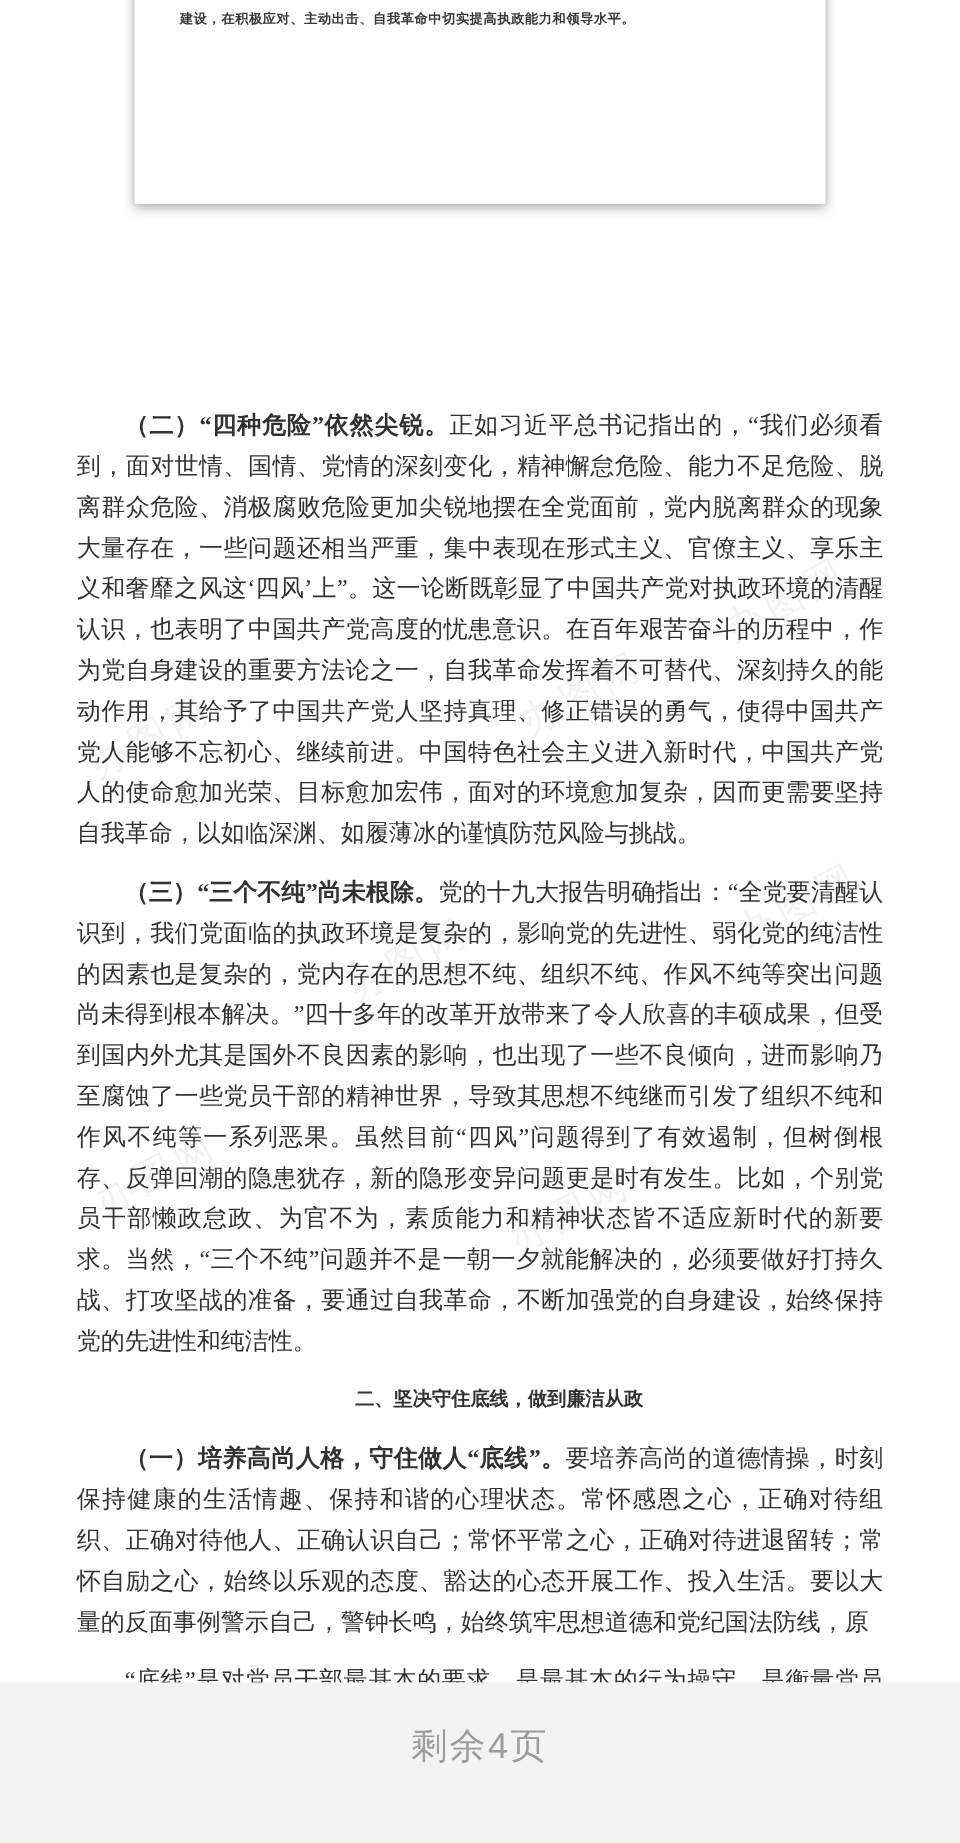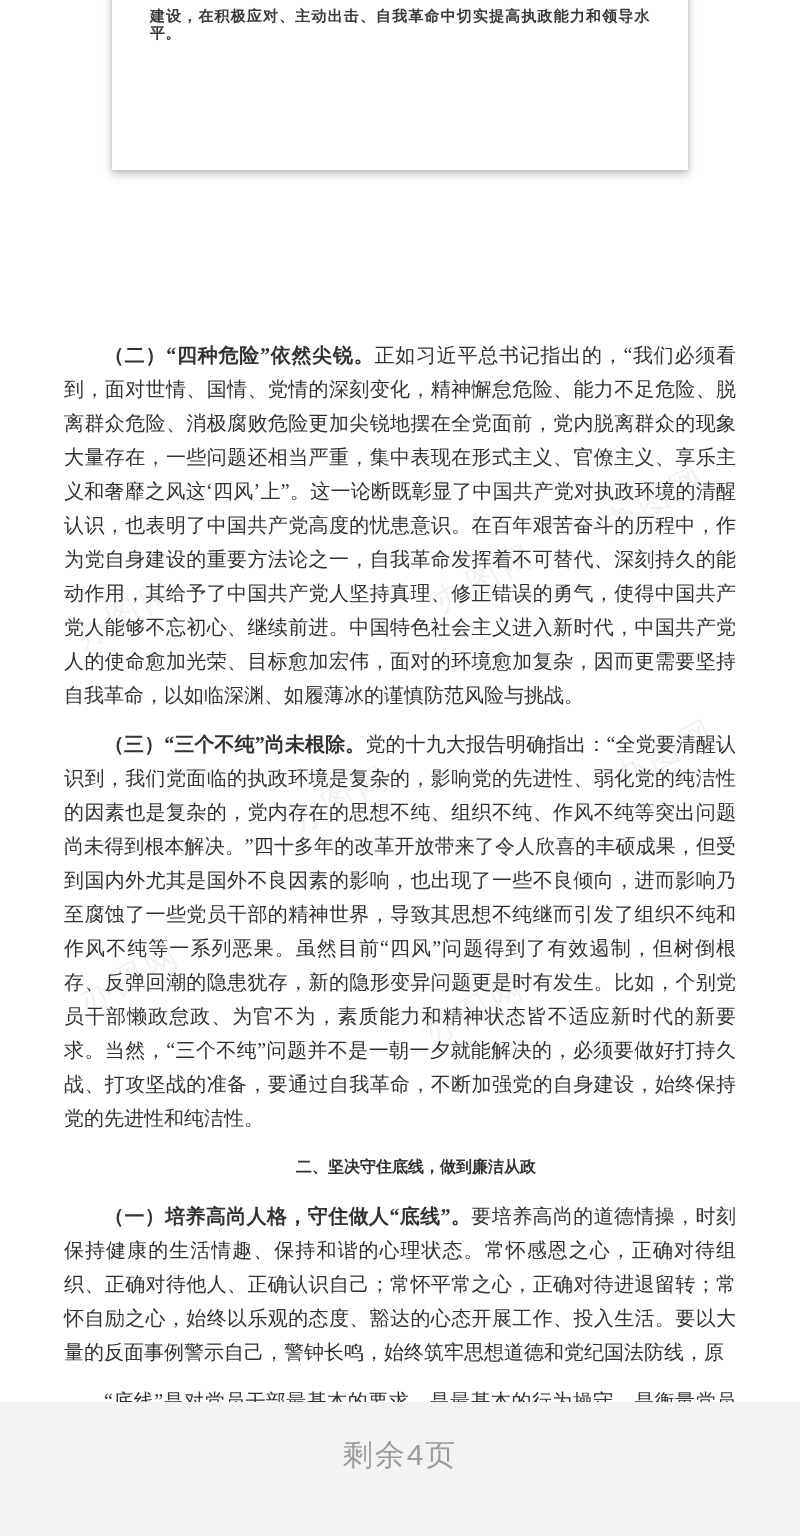--- a/index.html
+++ b/index.html
@@ -23,21 +23,21 @@
     width: 576px;
     height: 216px;
     background: #ffffff;
     box-shadow: 0 3px 9px rgba(0,0,0,0.30), 0 0 3px rgba(0,0,0,0.12);
     box-sizing: border-box;
     padding: 54px 38px 0 38px;
     z-index: 2;
   }
   .prev-tail {
     margin: 0;
-    font-size: 15px;
+    font-size: 11px;
     line-height: 17px;
     font-weight: bold;
     color: #3a3a3a;
     letter-spacing: 0.5px;
     text-align: justify;
   }
 
   
   .watermark-layer { position: absolute; inset: 0; z-index: 1; pointer-events: none; }
   .wm {

